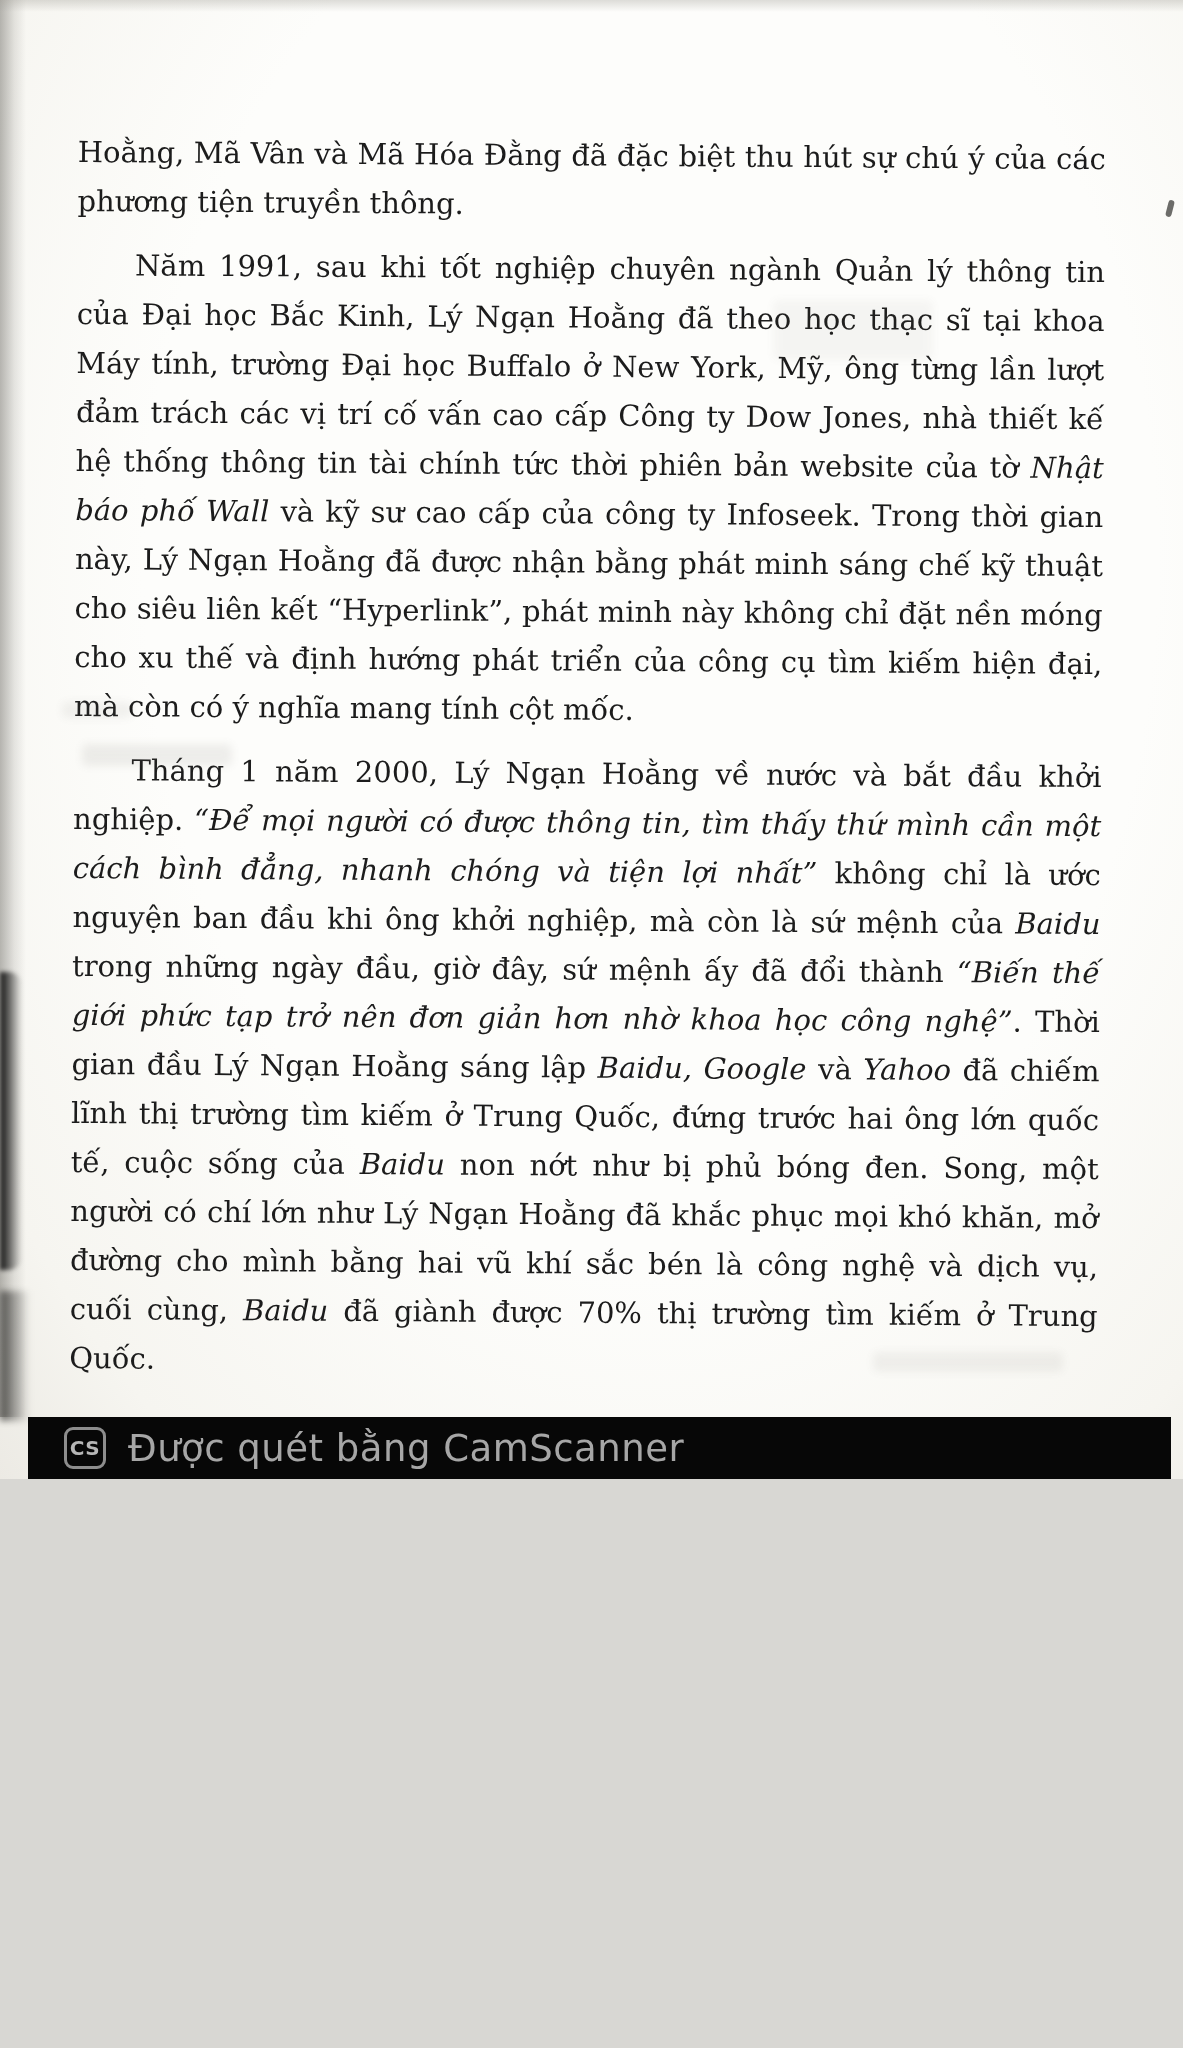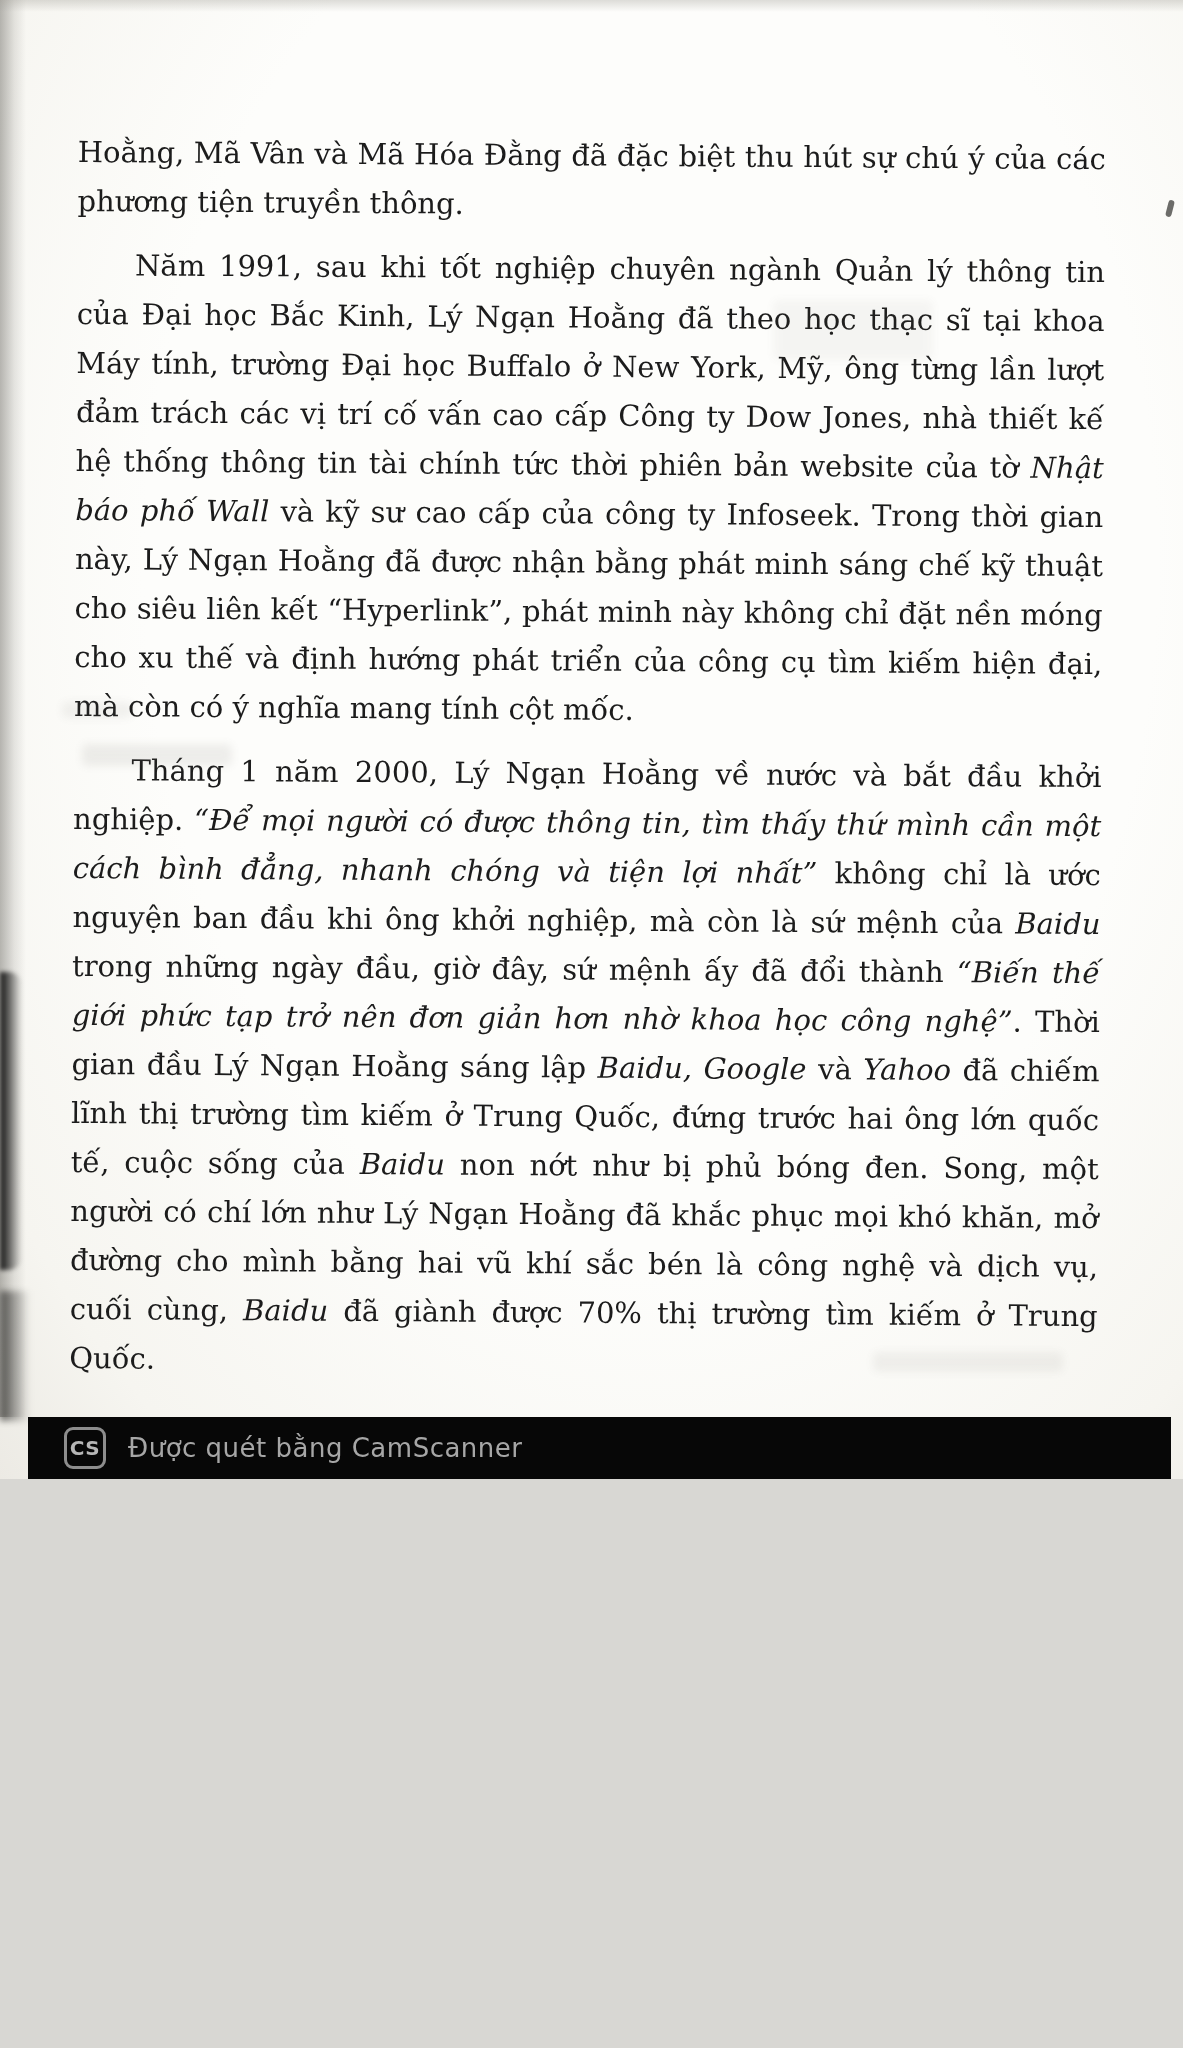--- a/index.html
+++ b/index.html
@@ -93,21 +93,21 @@
     margin-left: 36px;
     display: flex; align-items: center; justify-content: center;
     color: #b6b6b6;
     font-family: "DejaVu Sans", "Liberation Sans", sans-serif;
     font-weight: bold; font-size: 20px; letter-spacing: 0.5px;
   }
   .cs-text {
     margin-left: 22px;
     color: #a6a6a6;
     font-family: "DejaVu Sans", "Liberation Sans", sans-serif;
-    font-size: 26px; letter-spacing: 0.5px;
+    font-size: 37px; letter-spacing: 0.5px;
   }
 </style>
 </head>
 <body>
 
 <div class="scan-root">
   <div class="paper"></div>
 
   <div class="text-block">
       <p class="para"><span>Hoằng, Mã Vân và Mã Hóa Đằng đã đặc biệt thu hút sự chú ý của các phương tiện truyền thông.</span></p>

